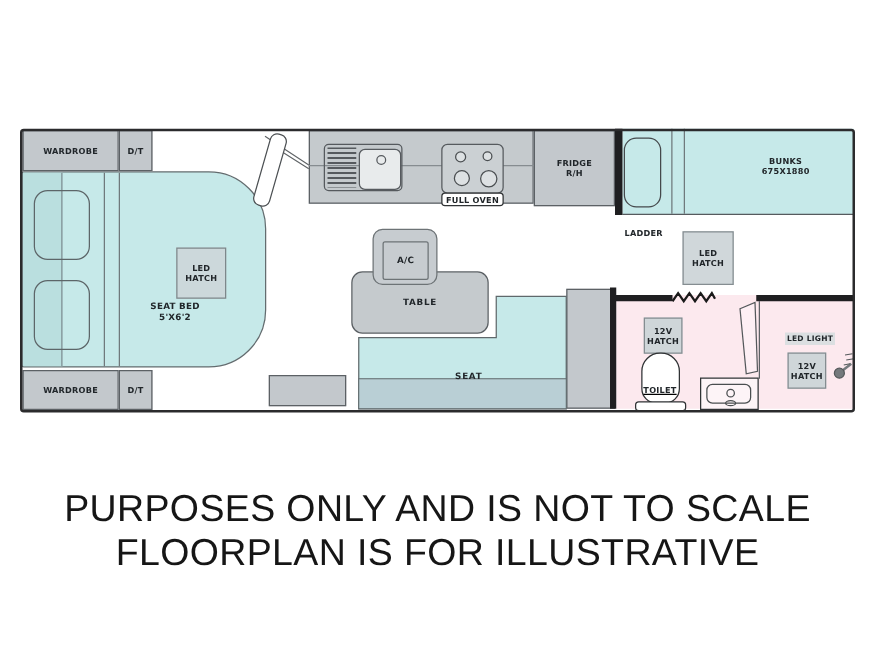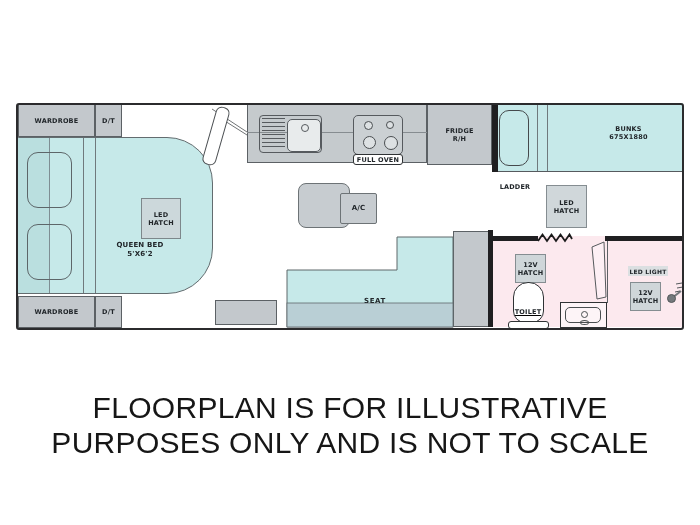--- a/index.html
+++ b/index.html
@@ -37,21 +37,21 @@
     <div class="abs" style="left:0;top:0;width:31px;height:157px;background:var(--teal-strip);border-right:1px solid #7e8e93;"></div>
     <div class="abs" style="left:65px;top:0;width:1px;height:157px;background:#6f797c;"></div>
     <div class="abs" style="left:77px;top:0;width:1px;height:157px;background:#6f797c;"></div>
     <div class="pillow" style="left:9px;top:14px;width:45px;height:56px;"></div>
     <div class="pillow" style="left:9px;top:86px;width:45px;height:56px;"></div>
     <div class="box hatchbox" style="left:123px;top:60px;width:40px;height:41px;border-color:#7d878b;background:#ccd8db;">
       <span class="lbl t65">LED</span>
       <span class="lbl t65">HATCH</span>
     </div>
     <div class="txtblk" style="left:81px;top:103px;width:82px;">
-      <div class="lbl t7">QUEEN BED</div>
+      <div class="lbl t7">SEAT BED</div>
       <div class="lbl t7">5'X6'2</div>
     </div>
   </div>
 
   <div class="box" style="left:2px;top:1px;width:77px;height:33px;">
     <span class="lbl t65">WARDROBE</span>
   </div>
   <div class="box" style="left:79px;top:1px;width:27px;height:33px;">
     <span class="lbl t65">D/T</span>
   </div>
@@ -104,22 +104,25 @@
   </div>
   <div class="txtblk" style="left:500px;top:123px;width:60px;">
     <span class="lbl t65">CON.DOOR</span>
   </div>
 
   <div class="abs" style="left:477px;top:133px;width:190px;height:91px;background:var(--pink);"></div>
 
   <div class="box" style="left:437px;top:128px;width:39px;height:96px;"></div>
   <div class="box" style="left:199px;top:197px;width:62px;height:25px;"></div>
 
+  <div class="box" style="left:265px;top:114px;width:110px;height:50px;background:var(--gray);border-radius:9px;">
+    <span class="lbl t7" style="letter-spacing:.6px;">TABLE</span>
+  </div>
   <div class="abs" style="left:282px;top:80px;width:52px;height:45px;background:#c7ccd0;border:1px solid #6d7376;border-radius:8px;box-sizing:border-box;">
-    <div class="box" style="left:7px;top:9px;width:37px;height:31px;background:#c7ccd0;border-color:#6d7376;border-radius:2px;margin-left:34px;">
+    <div class="box" style="left:7px;top:9px;width:37px;height:31px;background:#c7ccd0;border-color:#6d7376;border-radius:2px;">
       <span class="lbl t7">A/C</span>
     </div>
   </div>
 
   <svg class="abs" style="left:0;top:0;" width="668" height="227" viewBox="0 0 668 227">
     <polygon points="271,167 381,167 381,134 437,134 437,224 271,224" fill="var(--teal)" stroke="#5f686b" stroke-width="1"></polygon>
     <rect x="271" y="200" width="166" height="24" fill="var(--teal-band)" stroke="#5f686b" stroke-width="0.8"></rect>
     <path d="M522 138 L526.5 131.5 L531 138 L535.5 131.5 L540 138 L544.5 131.5 L549 138 L553.5 131.5 L556 136" fill="none" stroke="#1a1a1a" stroke-width="1.8"></path>
     <path d="M196 6 L231 29 M201 13 L231 32" fill="none" stroke="#606467" stroke-width="0.9"></path>
     <polygon points="576,144 588,139 590,194 581,196" fill="#fdeff4" stroke="#55595c" stroke-width="1"></polygon>
@@ -161,15 +164,15 @@
   <div class="abs" style="left:651px;top:191px;width:9px;height:9px;background:#74797c;border:1px solid #54585a;border-radius:50%;box-sizing:border-box;"></div>
 
   <div class="wall" style="left:472px;top:127px;width:5px;height:97px;"></div>
   <div class="wall" style="left:476px;top:133px;width:46px;height:5px;"></div>
   <div class="wall" style="left:589px;top:133px;width:78px;height:5px;"></div>
 
   <div class="plan-border"></div>
 </div>
 
 <div class="caption">
+  <div>PURPOSES ONLY AND IS NOT TO SCALE</div>
   <div>FLOORPLAN IS FOR ILLUSTRATIVE</div>
-  <div>PURPOSES ONLY AND IS NOT TO SCALE</div>
 </div>
 
 </body></html>

